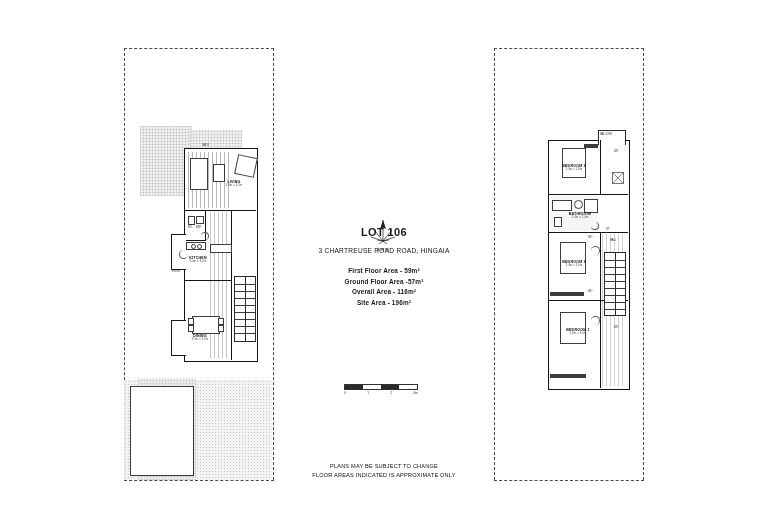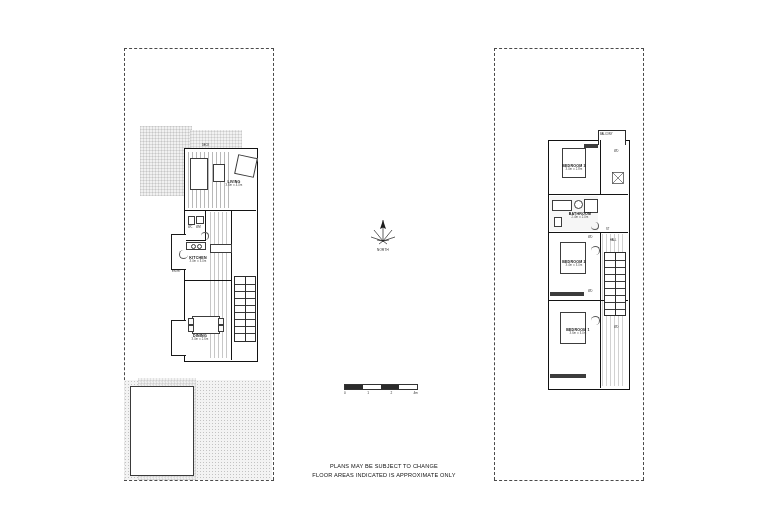--- a/index.html
+++ b/index.html
@@ -353,20 +353,30 @@
         <path d="M23 23 L19 26"></path>
         <path d="M23 23 L27 26"></path>
         <path d="M23 23 L11 19"></path>
         <path d="M23 23 L35 19"></path>
       </g>
       <path d="M23 2 L20 11 L23 9.5 L26 11 Z" fill="#1d1d1d"></path>
     </svg>
     <div class="north-label">NORTH</div>
   </div>
 
+  <div class="centre">
+    <div class="lot-title">LOT 106</div>
+    <div class="addr">3 CHARTREUSE ROAD ROAD, HINGAIA</div>
+    <div class="areas">
+      <div>First Floor Area - 59m²</div>
+      <div>Ground Floor Area -57m²</div>
+      <div>Overall Area - 116m²</div>
+      <div>Site Area - 196m²</div>
+    </div>
+  </div>
 
   <div class="scalebar">
     <div class="sb-row">
       <i></i>
         <i></i>
         <i></i>
         <i></i>
     </div>
     <div class="sb-ticks">
       <span>0</span>

